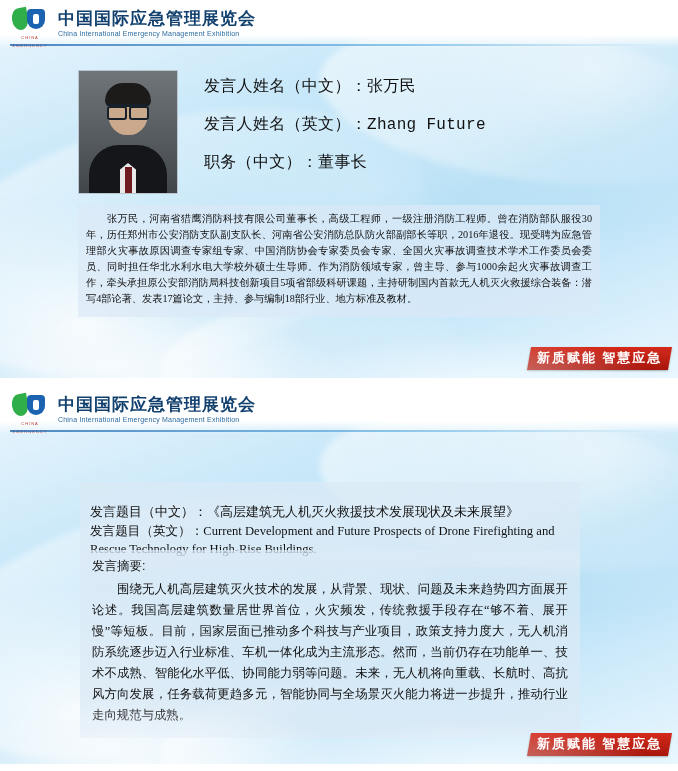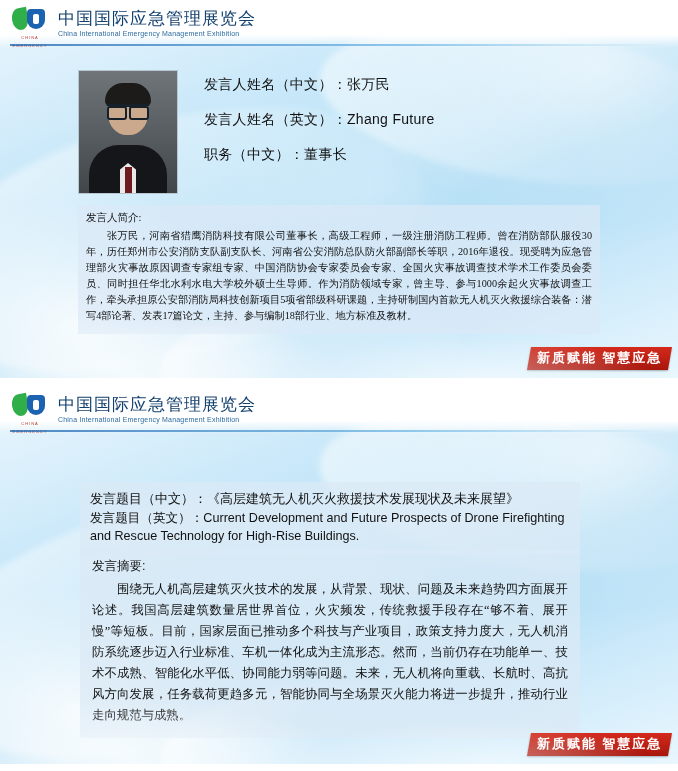--- a/index.html
+++ b/index.html
@@ -61,21 +61,21 @@
   }
   .logo-mark .shield::after{
     content:"";position:absolute;left:6px;top:5px;width:6px;height:10px;background:#fff;border-radius:2px;
   }
   .logo-mark .cap{
     position:absolute;left:0;bottom:0;width:40px;height:8px;
     font-size:4px;color:#c0392b;text-align:center;line-height:8px;letter-spacing:1px;
   }
   .brand-cn{
     font-family:"Liberation Serif", serif;
-    font-size:17px;font-weight:normal;color:#12406e;letter-spacing:1px;line-height:19px;
+    font-size:17px;font-weight:bold;color:#12406e;letter-spacing:1px;line-height:19px;
   }
   .brand-en{
     font-size:7px;color:#2a6aa0;letter-spacing:.2px;line-height:10px;margin-top:1px;
   }
   .hdr-rule{
     position:absolute;left:10px;right:10px;top:44px;height:2px;
     background:linear-gradient(90deg,#1b63b0,#6fb7e4 60%, rgba(255,255,255,0));
     opacity:.75;
   }
 
@@ -113,22 +113,22 @@
   }
   .portrait .shirt{
     position:absolute;left:41px;bottom:0;width:16px;height:30px;background:#e9e9ea;
     clip-path:polygon(50% 0,100% 22%,100% 100%,0 100%,0 22%);
   }
   .portrait .tie{
     position:absolute;left:46px;bottom:0;width:7px;height:26px;background:#6d1b1f;
   }
   .fields{margin-left:26px;padding-top:6px;}
   .field{
-    font-family:Liberation Sans, sans-serif;
-    font-size:14px;color:#111;margin-bottom:17px;letter-spacing:.3px;white-space:nowrap;
+    font-family:Liberation Mono, monospace;
+    font-size:16px;color:#111;margin-bottom:17px;letter-spacing:.3px;white-space:nowrap;
   }
 
   .bio-box{
     position:absolute;left:78px;top:205px;width:522px;
     background:rgba(219,233,246,0.72);
     padding:6px 8px 10px 8px;
     box-sizing:border-box;
   }
   .bio-title{
     font-family:"Liberation Serif", serif;
@@ -150,24 +150,24 @@
   }
   .corner-badge span{display:inline-block;transform:skewX(10deg);}
 
   
   .title-box{
     position:absolute;left:80px;top:96px;width:500px;
     background:rgba(219,233,246,0.75);
     padding:7px 10px 9px 10px;box-sizing:border-box;
   }
   .title-cn{
-    font-family:Liberation Serif, serif;font-size:13px;color:#111;line-height:20px;
+    font-family:Liberation Serif, serif;font-size:13px;color:#111;line-height:20px;margin-top:13px;
   }
   .title-en{
-    font-family:Liberation Sans, sans-serif;font-size:12.6px;color:#111;line-height:18px;
+    font-family:Liberation Serif, serif;font-size:12.6px;color:#111;line-height:18px;
   }
   .abs-box{
     position:absolute;left:80px;top:164px;width:500px;
     background:rgba(219,233,246,0.75);
     padding:8px 12px 12px 12px;box-sizing:border-box;
   }
   .abs-label{
     font-family:Liberation Sans, sans-serif;font-size:12.5px;color:#111;margin-bottom:4px;
   }
   .abs-text{
@@ -209,21 +209,20 @@
       <div class="glasses"></div>
     </div>
     <div class="fields">
       <div class="field">发言人姓名（中文）：张万民</div>
       <div class="field">发言人姓名（英文）：Zhang Future</div>
       <div class="field">职务（中文）：董事长</div>
     </div>
   </div>
 
   <div class="bio-box">
-    <div class="bio-title">发言人简介:</div>
     <div class="bio-text">张万民，河南省猎鹰消防科技有限公司董事长，高级工程师，一级注册消防工程师。曾在消防部队服役30年，历任郑州市公安消防支队副支队长、河南省公安消防总队防火部副部长等职，2016年退役。现受聘为应急管理部火灾事故原因调查专家组专家、中国消防协会专家委员会专家、全国火灾事故调查技术学术工作委员会委员、同时担任华北水利水电大学校外硕士生导师。作为消防领域专家，曾主导、参与1000余起火灾事故调查工作，牵头承担原公安部消防局科技创新项目5项省部级科研课题，主持研制国内首款无人机灭火救援综合装备：潜写4部论著、发表17篇论文，主持、参与编制18部行业、地方标准及教材。</div>
   </div>
 
   <div class="corner-badge"><span>新质赋能 智慧应急</span></div>
 </div>
 
 <div class="page">
   <div class="swoosh sw1"></div>
   <div class="swoosh sw2"></div>
   <div class="swoosh sw3"></div>

